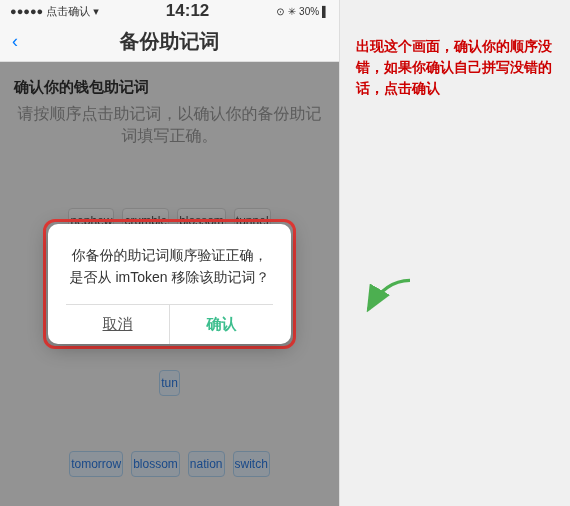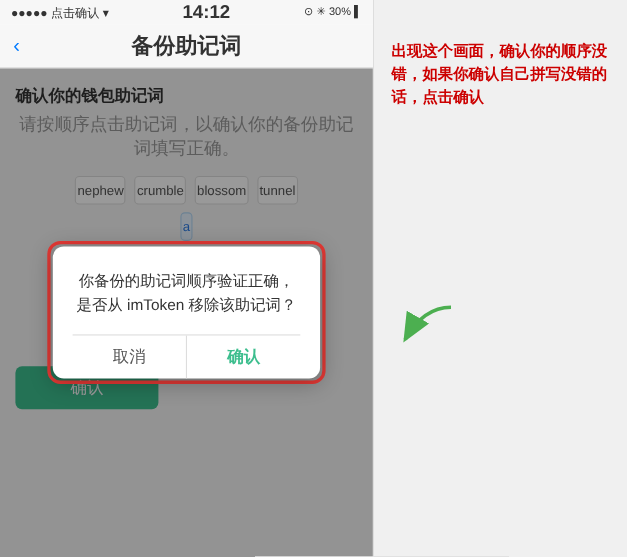--- a/index.html
+++ b/index.html
@@ -98,20 +98,21 @@
     }
 
     .word-tag {
       background: #e8f4ff;
       border: 1px solid #b3d7f5;
       border-radius: 4px;
       padding: 5px 1px;
       font-size: 12px;
       color: #2c7be5;
       cursor: pointer;
+      margin-top: 48px;
     }
     .word-tag.white {
       background: #fff;
       border: 1px solid #ddd;
       color: #555;
     }
 
     
     .bottom-btn {
       margin-top: 8px;
@@ -162,20 +163,21 @@
       text-align: center;
       font-size: 15px;
       cursor: pointer;
       border: none;
       background: transparent;
     }
 
     .dialog-btn.cancel {
       color: #555;
       border-right: 1px solid #ddd;
+      text-decoration: underline;
     }
 
     .dialog-btn.confirm {
       color: #3dbe8e;
       font-weight: 600;
     }
 
     
     .dialog-highlight {
       border: 3px solid #e53935;

